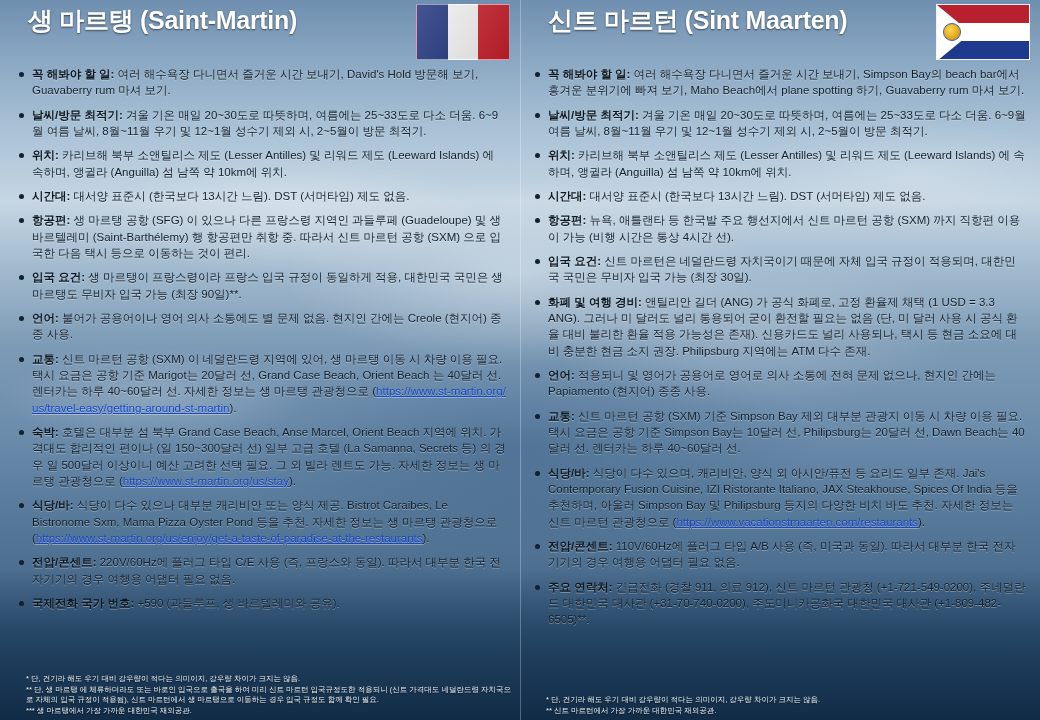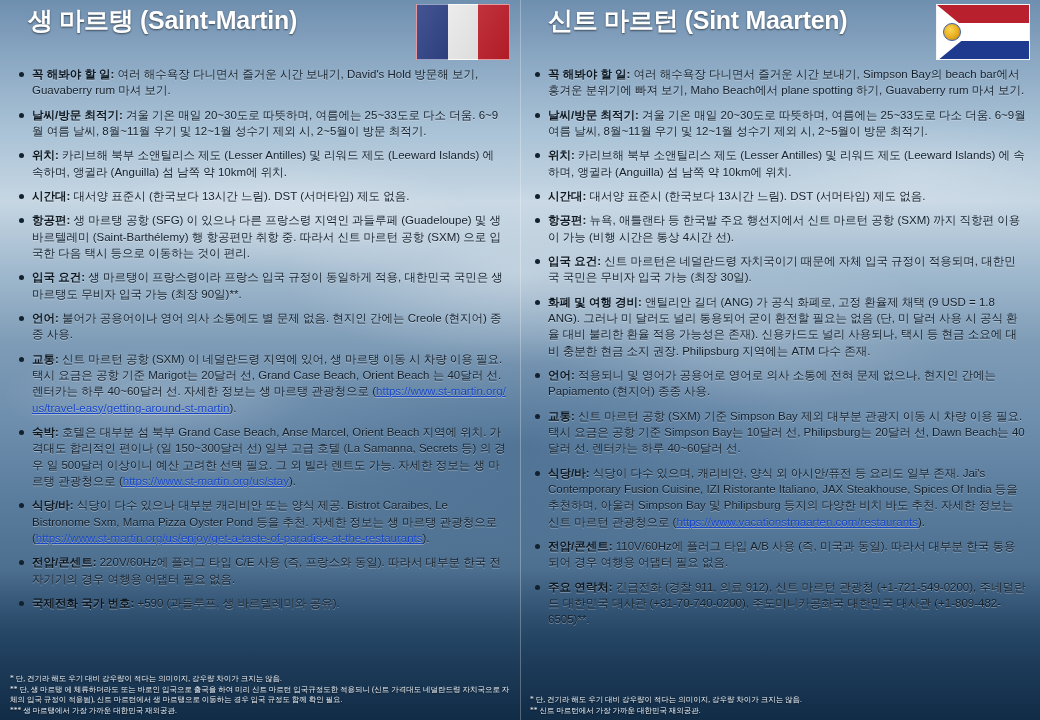--- a/index.html
+++ b/index.html
@@ -170,21 +170,21 @@
 
   .footnotes {
     position: relative;
     z-index: 4;
     font-size: 7.5px;
     line-height: 1.35;
     color: #f0f4f8;
     padding: 0 8px 3px 10px;
     text-shadow: 0 1px 1px rgba(0,0,0,0.6);
   }
-  .footnotes p { margin: 0 0 1px 0; font-family: Liberation Serif, serif; }
+  .footnotes p { margin: 0 0 1px 16px; }
 
   .col-divider {
     position: absolute;
     left: 50%;
     top: 0;
     bottom: 0;
     width: 1px;
     background: rgba(255,255,255,0.28);
     z-index: 2;
   }
@@ -235,25 +235,25 @@
       </div>
     </div>
     <div class="content">
       <ul class="bullets">
         <li><span class="lbl">꼭 해봐야 할 일:</span><span> 여러 해수욕장 다니면서 즐거운 시간 보내기, Simpson Bay의 beach bar에서 흥겨운 분위기에 빠져 보기, Maho Beach에서 plane spotting 하기, Guavaberry rum 마셔 보기.</span></li>
         <li><span class="lbl">날씨/방문 최적기:</span><span> 겨울 기온 매일 20~30도로 따뜻하며, 여름에는 25~33도로 다소 더움. 6~9월 여름 날씨, 8월~11월 우기 및 12~1월 성수기 제외 시, 2~5월이 방문 최적기.</span></li>
         <li><span class="lbl">위치:</span><span> 카리브해 북부 소앤틸리스 제도 (Lesser Antilles) 및 리워드 제도 (Leeward Islands) 에 속하며, 앵귈라 (Anguilla) 섬 남쪽 약 10km에 위치.</span></li>
         <li><span class="lbl">시간대:</span><span> 대서양 표준시 (한국보다 13시간 느림). DST (서머타임) 제도 없음.</span></li>
         <li><span class="lbl">항공편:</span><span> 뉴욕, 애틀랜타 등 한국발 주요 행선지에서 신트 마르턴 공항 (SXM) 까지 직항편 이용이 가능 (비행 시간은 통상 4시간 선).</span></li>
         <li><span class="lbl">입국 요건:</span><span> 신트 마르턴은 네덜란드령 자치국이기 때문에 자체 입국 규정이 적용되며, 대한민국 국민은 무비자 입국 가능 (최장 30일).</span></li>
-        <li><span class="lbl">화폐 및 여행 경비:</span><span> 앤틸리안 길더 (ANG) 가 공식 화폐로, 고정 환율제 채택 (9 USD = 1.8 ANG). 그러나 미 달러도 널리 통용되어 굳이 환전할 필요는 없음 (단, 미 달러 사용 시 공식 환율 대비 불리한 환율 적용 가능성은 존재). 신용카드도 널리 사용되나, 택시 등 현금 소요에 대비 충분한 현금 소지 권장. Philipsburg 지역에는 ATM 다수 존재.</span></li>
+        <li><span class="lbl">화폐 및 여행 경비:</span><span> 앤틸리안 길더 (ANG) 가 공식 화폐로, 고정 환율제 채택 (1 USD = 3.3 ANG). 그러나 미 달러도 널리 통용되어 굳이 환전할 필요는 없음 (단, 미 달러 사용 시 공식 환율 대비 불리한 환율 적용 가능성은 존재). 신용카드도 널리 사용되나, 택시 등 현금 소요에 대비 충분한 현금 소지 권장. Philipsburg 지역에는 ATM 다수 존재.</span></li>
         <li><span class="lbl">언어:</span><span> 적용되니 및 영어가 공용어로 영어로 의사 소통에 전혀 문제 없으나, 현지인 간에는 Papiamento (현지어) 종종 사용.</span></li>
         <li><span class="lbl">교통:</span><span> 신트 마르턴 공항 (SXM) 기준 Simpson Bay 제외 대부분 관광지 이동 시 차량 이용 필요. 택시 요금은 공항 기준 Simpson Bay는 10달러 선, Philipsburg는 20달러 선, Dawn Beach는 40달러 선. 렌터카는 하루 40~60달러 선.</span></li>
         <li><span class="lbl">식당/바:</span><span> 식당이 다수 있으며, 캐리비안, 양식 외 아시안/퓨전 등 요리도 일부 존재. Jai's Contemporary Fusion Cuisine, IZI Ristorante Italiano, JAX Steakhouse, Spices Of India 등을 추천하며, 아울러 Simpson Bay 및 Philipsburg 등지의 다양한 비치 바도 추천. 자세한 정보는 신트 마르턴 관광청으로 (</span><a class="lnk" href="#">https://www.vacationstmaarten.com/restaurants</a><span>).</span></li>
-        <li><span class="lbl">전압/콘센트:</span><span> 110V/60Hz에 플러그 타입 A/B 사용 (즉, 미국과 동일). 따라서 대부분 한국 통용되어 경우 여행용 어댑터 필요 없음.</span></li>
+        <li><span class="lbl">전압/콘센트:</span><span> 110V/60Hz에 플러그 타입 A/B 사용 (즉, 미국과 동일). 따라서 대부분 한국 전자기기의 경우 여행용 어댑터 필요 없음.</span></li>
         <li><span class="lbl">주요 연락처:</span><span> 긴급전화 (경찰 911, 의료 912), 신트 마르턴 관광청 (+1-721-549-0200), 주네덜란드 대한민국 대사관 (+31-70-740-0200), 주도미니카공화국 대한민국 대사관 (+1-809-482-6505)**.</span></li>
       </ul>
     </div>
     <div class="footnotes">
       <p>* 단, 건기라 해도 우기 대비 강우량이 적다는 의미이지, 강우량 차이가 크지는 않음.</p>
       <p>** 신트 마르턴에서 가장 가까운 대한민국 재외공관.</p>
     </div>
   </div>
 </div>
 

